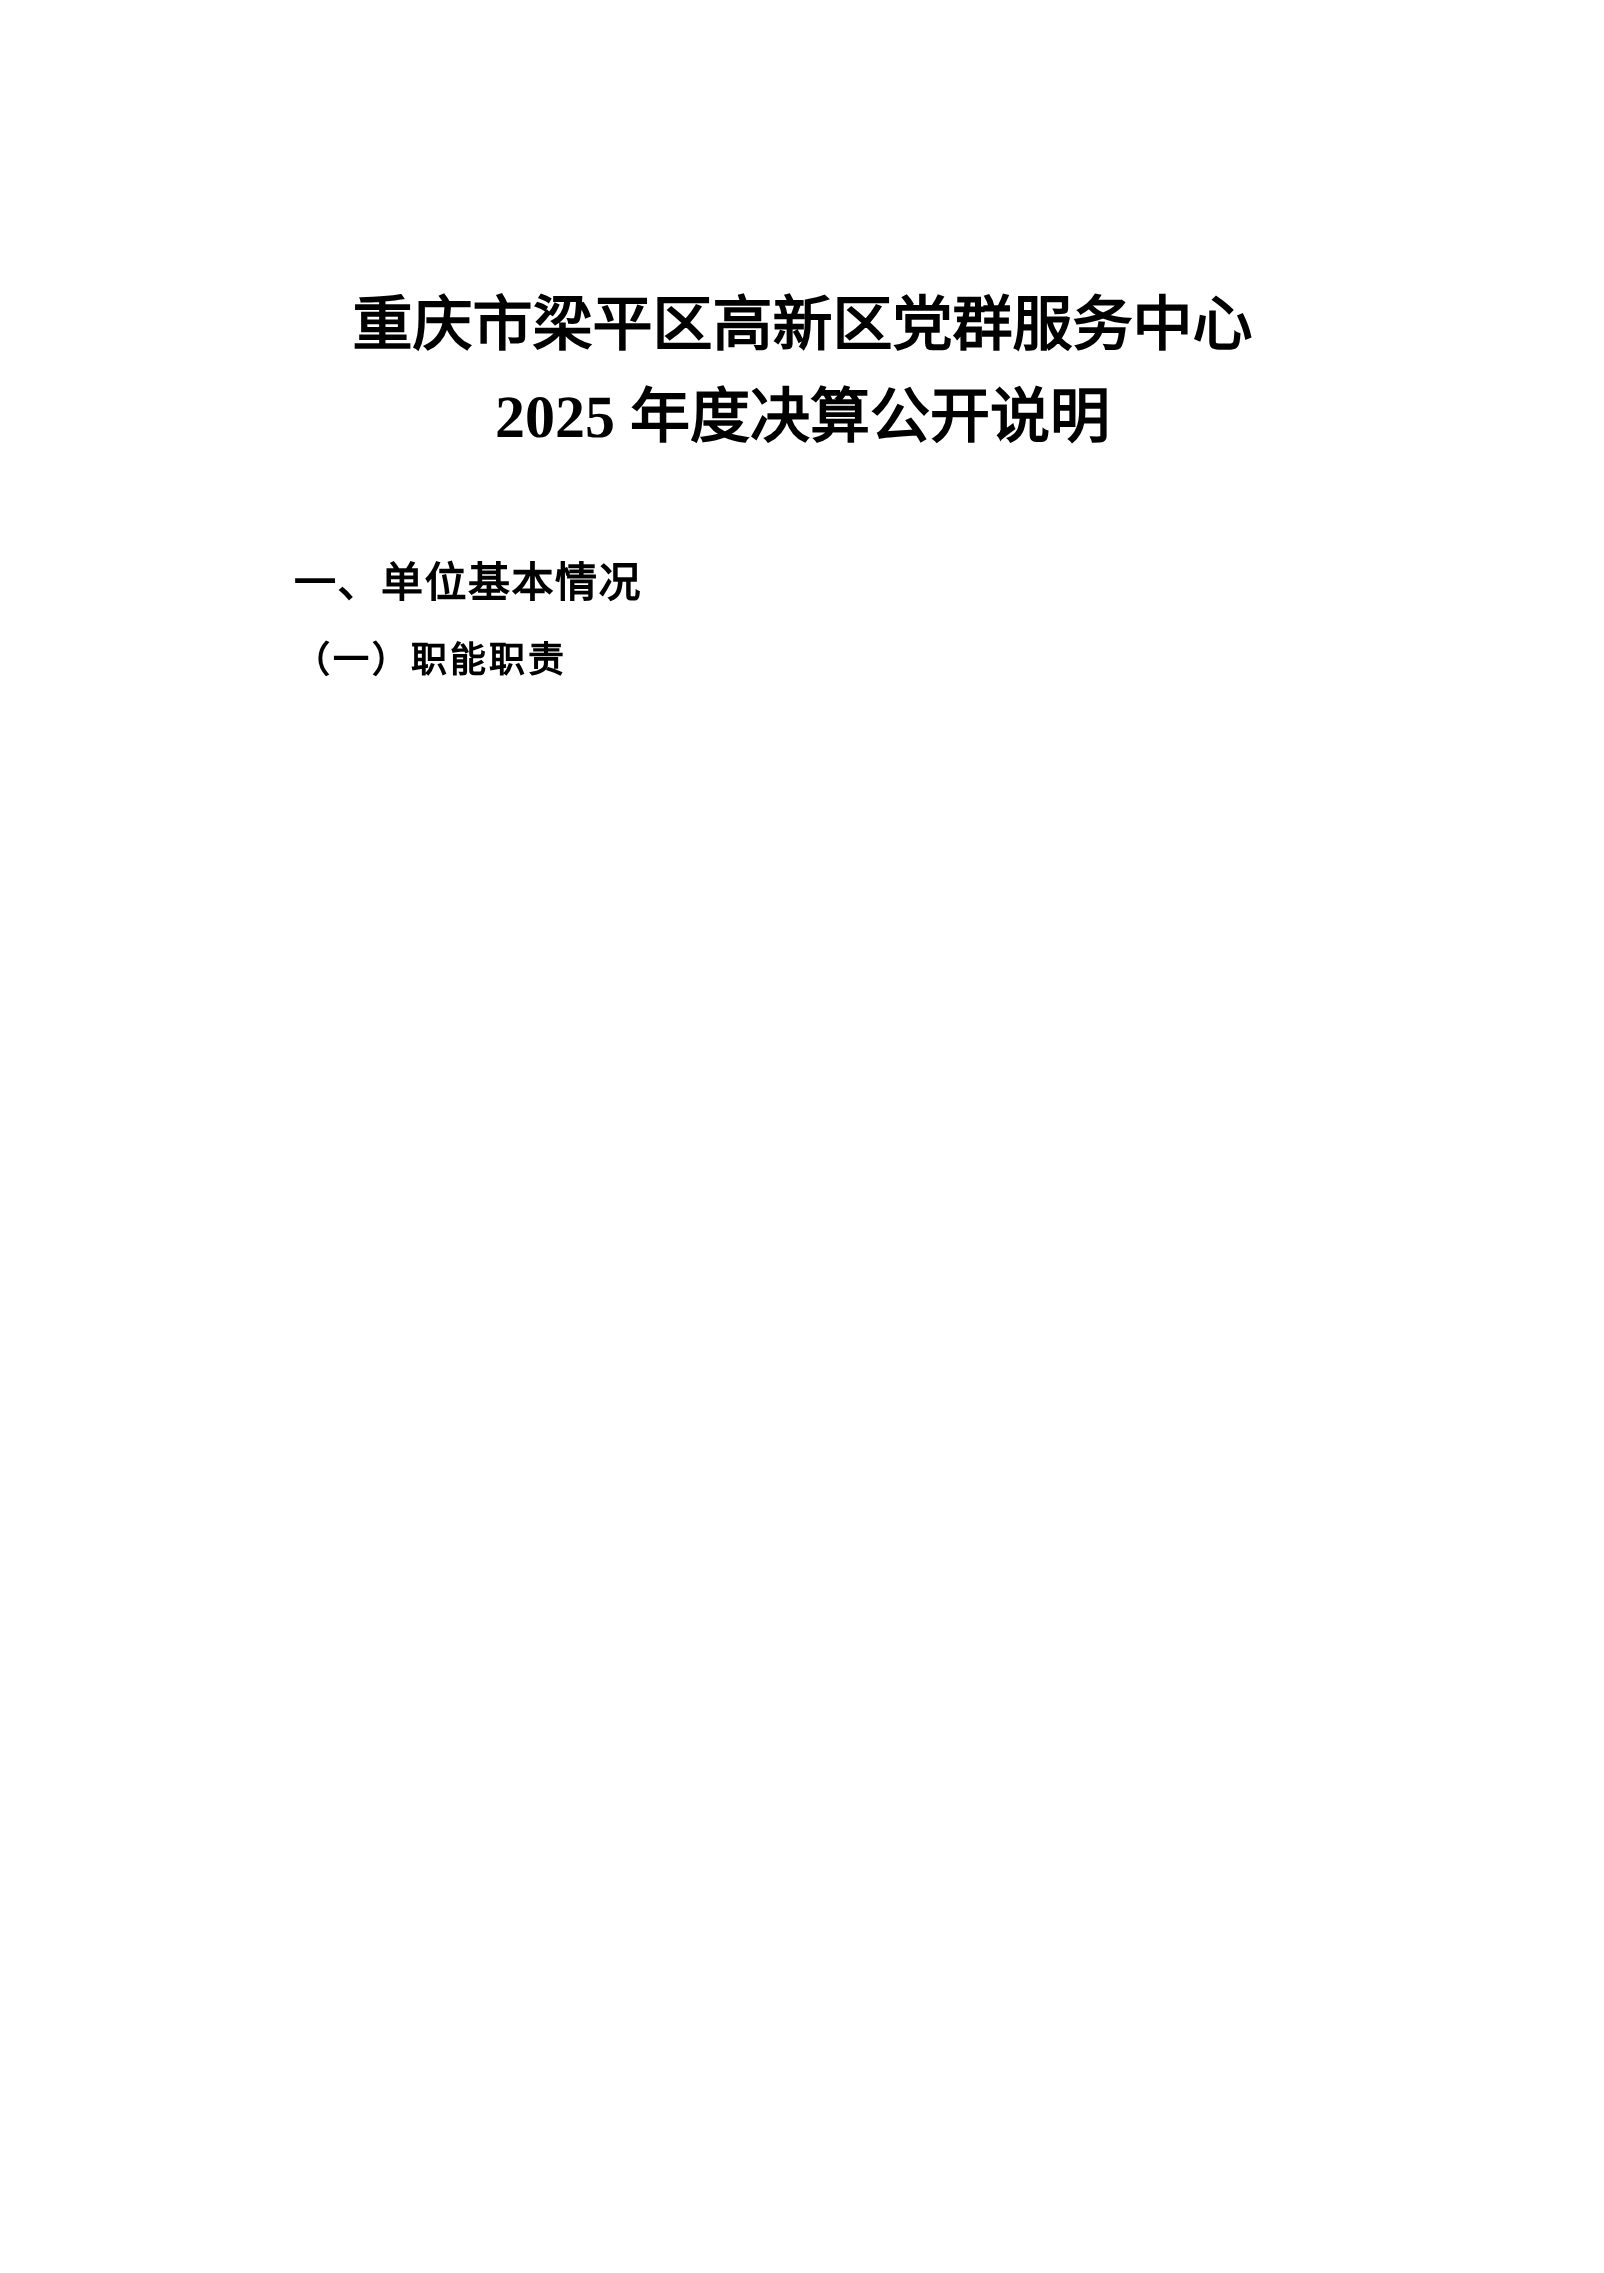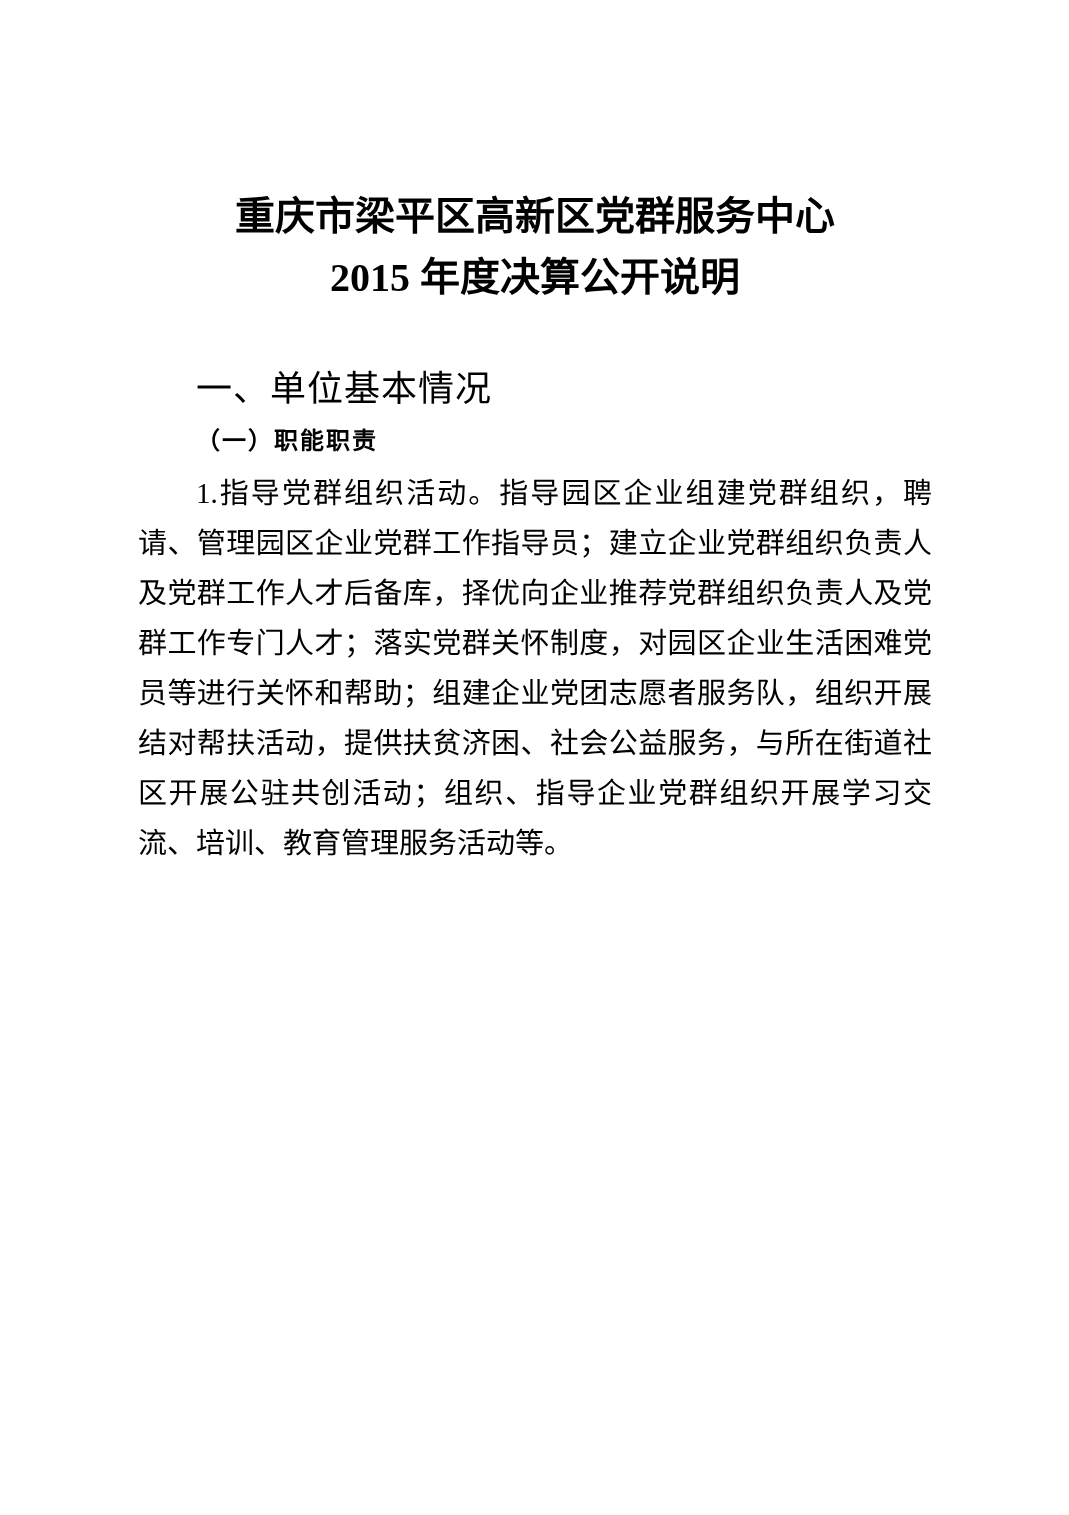--- a/index.html
+++ b/index.html
@@ -26,22 +26,22 @@
     margin-top: 186px;
     text-align: center;
     font-weight: bold;
     font-size: 40px;
     line-height: 61px;
     font-family: "Liberation Serif", "DejaVu Serif", serif;
   }
   .section-heading {
     margin-top: 60px;
     font-family: "Liberation Sans", "DejaVu Sans", sans-serif;
-    font-weight: normal;
-    font-size: 36px;
+    font-weight: bold;
+    font-size: 28px;
     line-height: 41px;
     text-indent: 58px;
     letter-spacing: 1px;
   }
   .subsection-heading {
     margin-top: 12px;
     font-family: "Liberation Serif", "DejaVu Serif", serif;
     font-weight: bold;
     font-size: 24px;
     line-height: 41px;
@@ -77,27 +77,26 @@
   }
 </style>
 </head>
 <body>
 
 <div class="page">
   <div class="content">
 
     <div class="doc-title">
       <div>重庆市梁平区高新区党群服务中心</div>
-      <div>2015 年度决算公开说明</div>
+      <div>2025 年度决算公开说明</div>
     </div>
 
     <div class="section-heading">一、单位基本情况</div>
 
     <div class="subsection-heading">（一）职能职责</div>
 
-    <p class="body-para first">1.指导党群组织活动。指导园区企业组建党群组织，聘请、管理园区企业党群工作指导员；建立企业党群组织负责人及党群工作人才后备库，择优向企业推荐党群组织负责人及党群工作专门人才；落实党群关怀制度，对园区企业生活困难党员等进行关怀和帮助；组建企业党团志愿者服务队，组织开展结对帮扶活动，提供扶贫济困、社会公益服务，与所在街道社区开展公驻共创活动；组织、指导企业党群组织开展学习交流、培训、教育管理服务活动等。</p>
 
 
 
   </div>
 
   <div class="footer">- 1 -</div>
 </div>
 
 </body></html>

